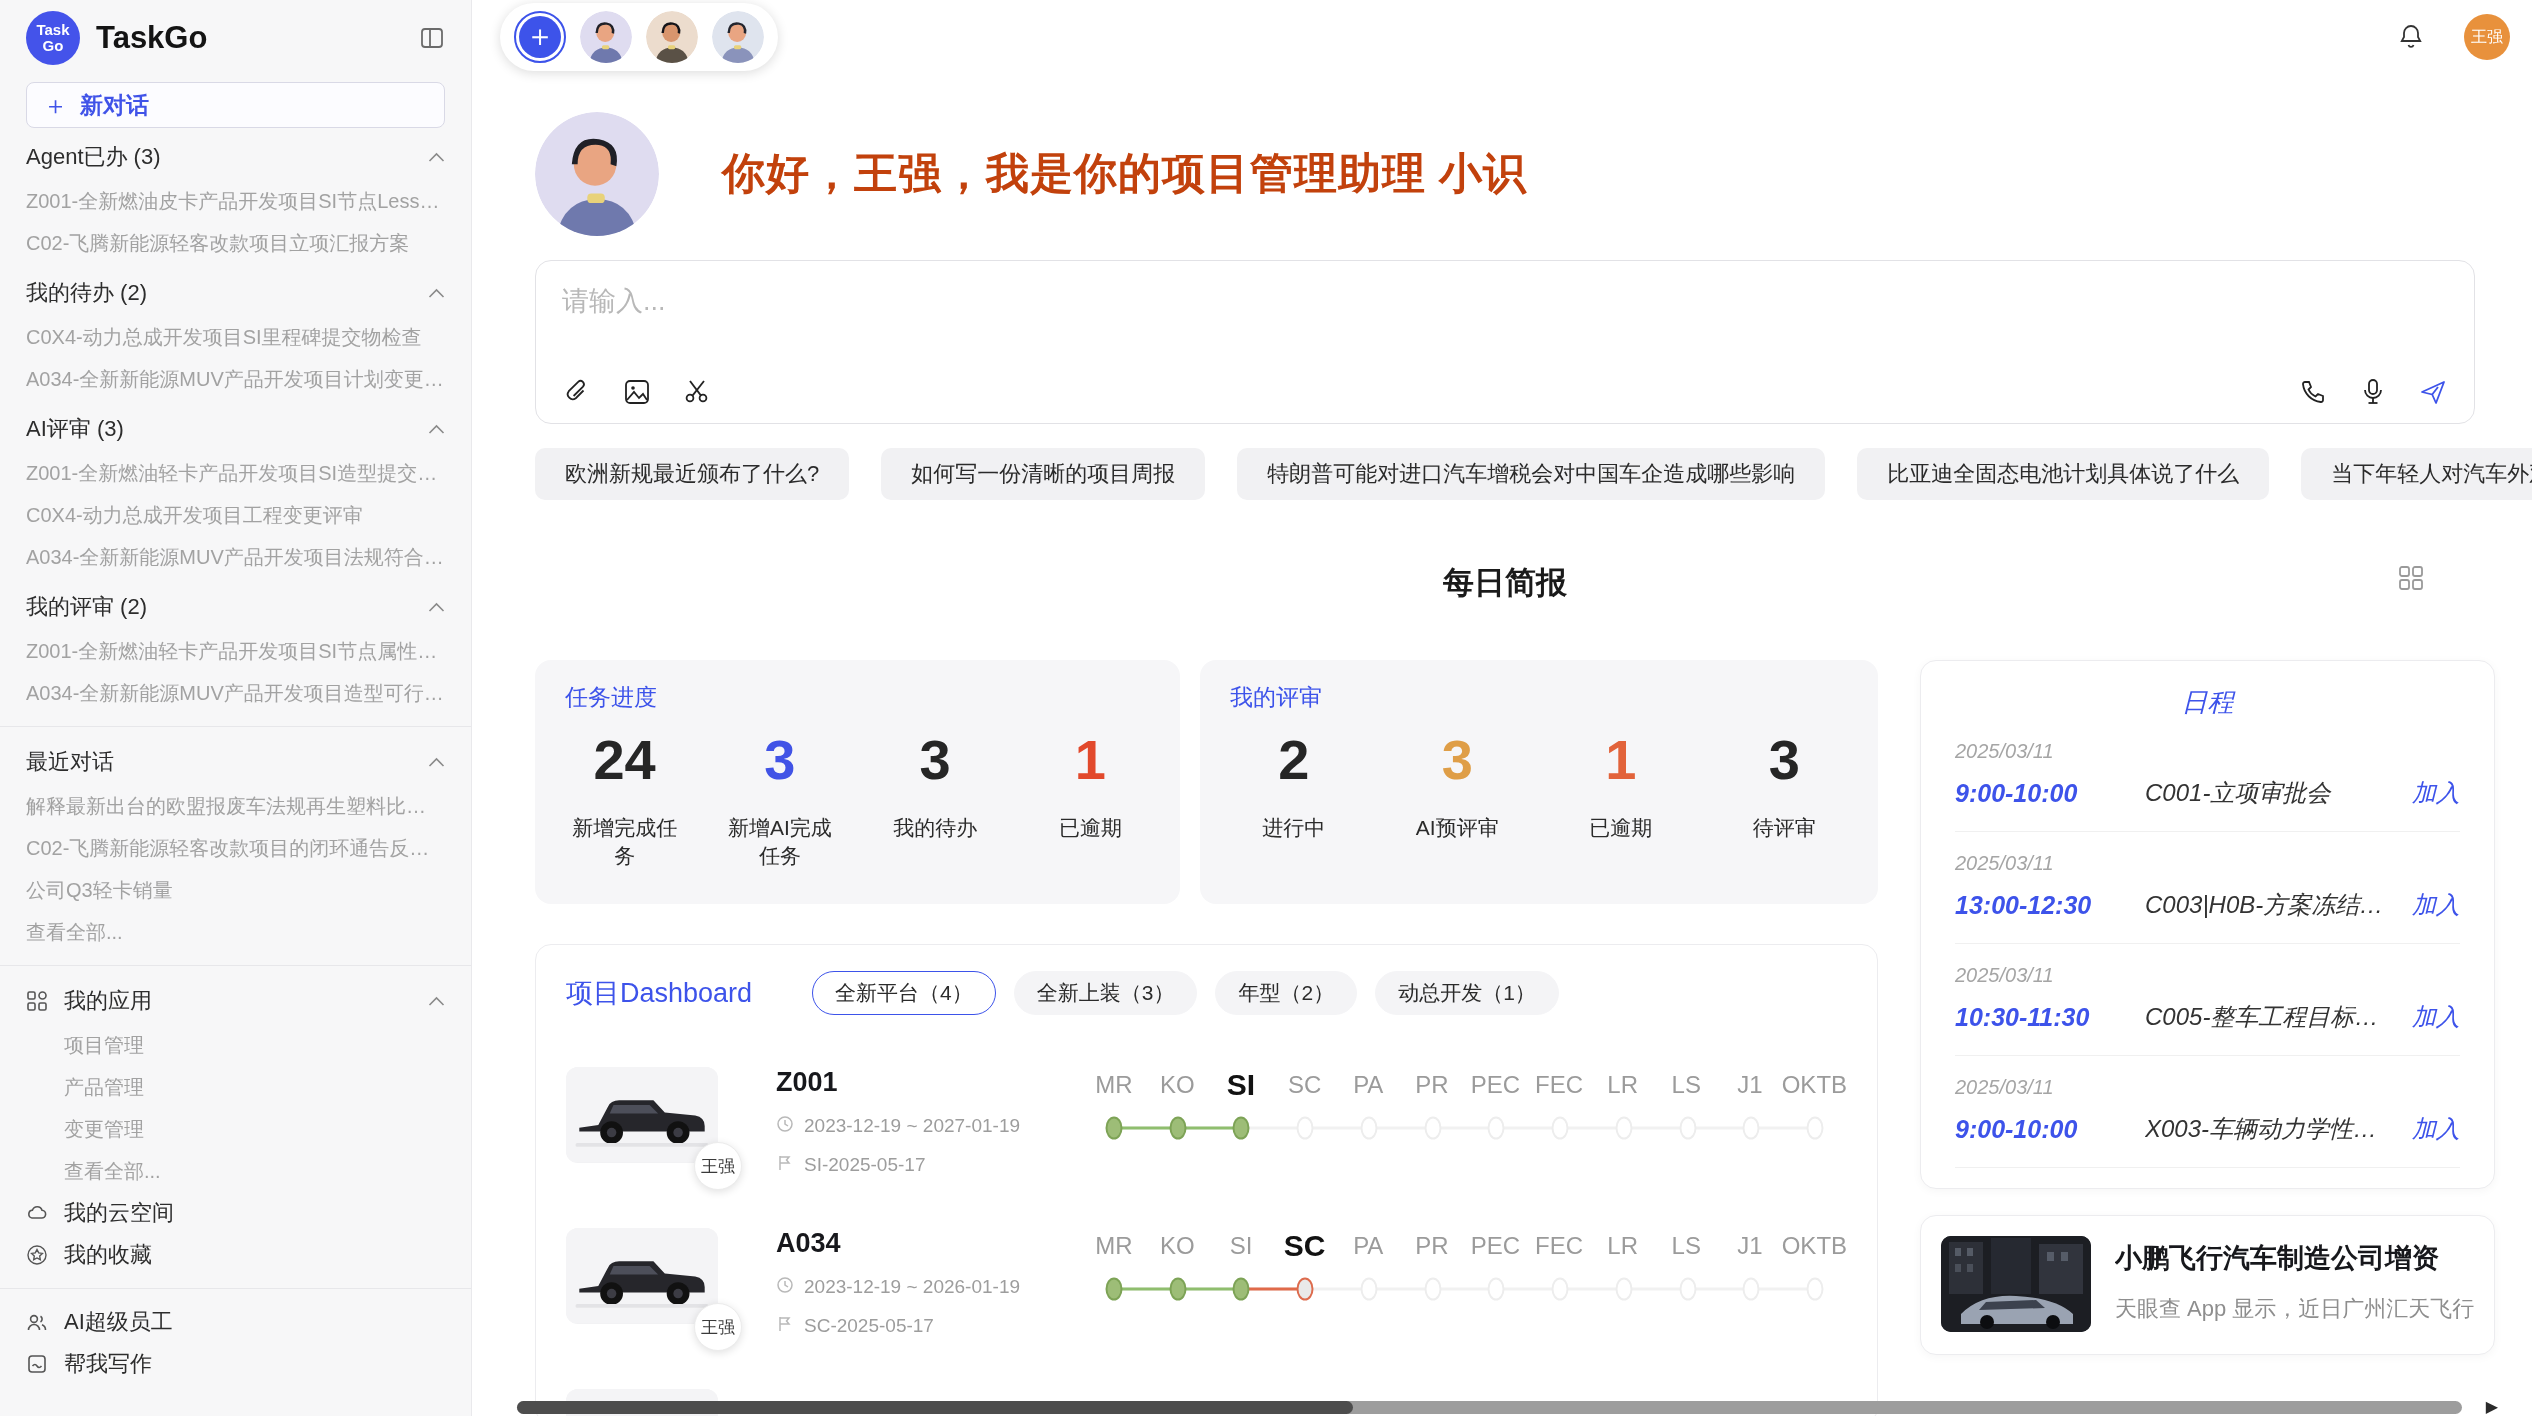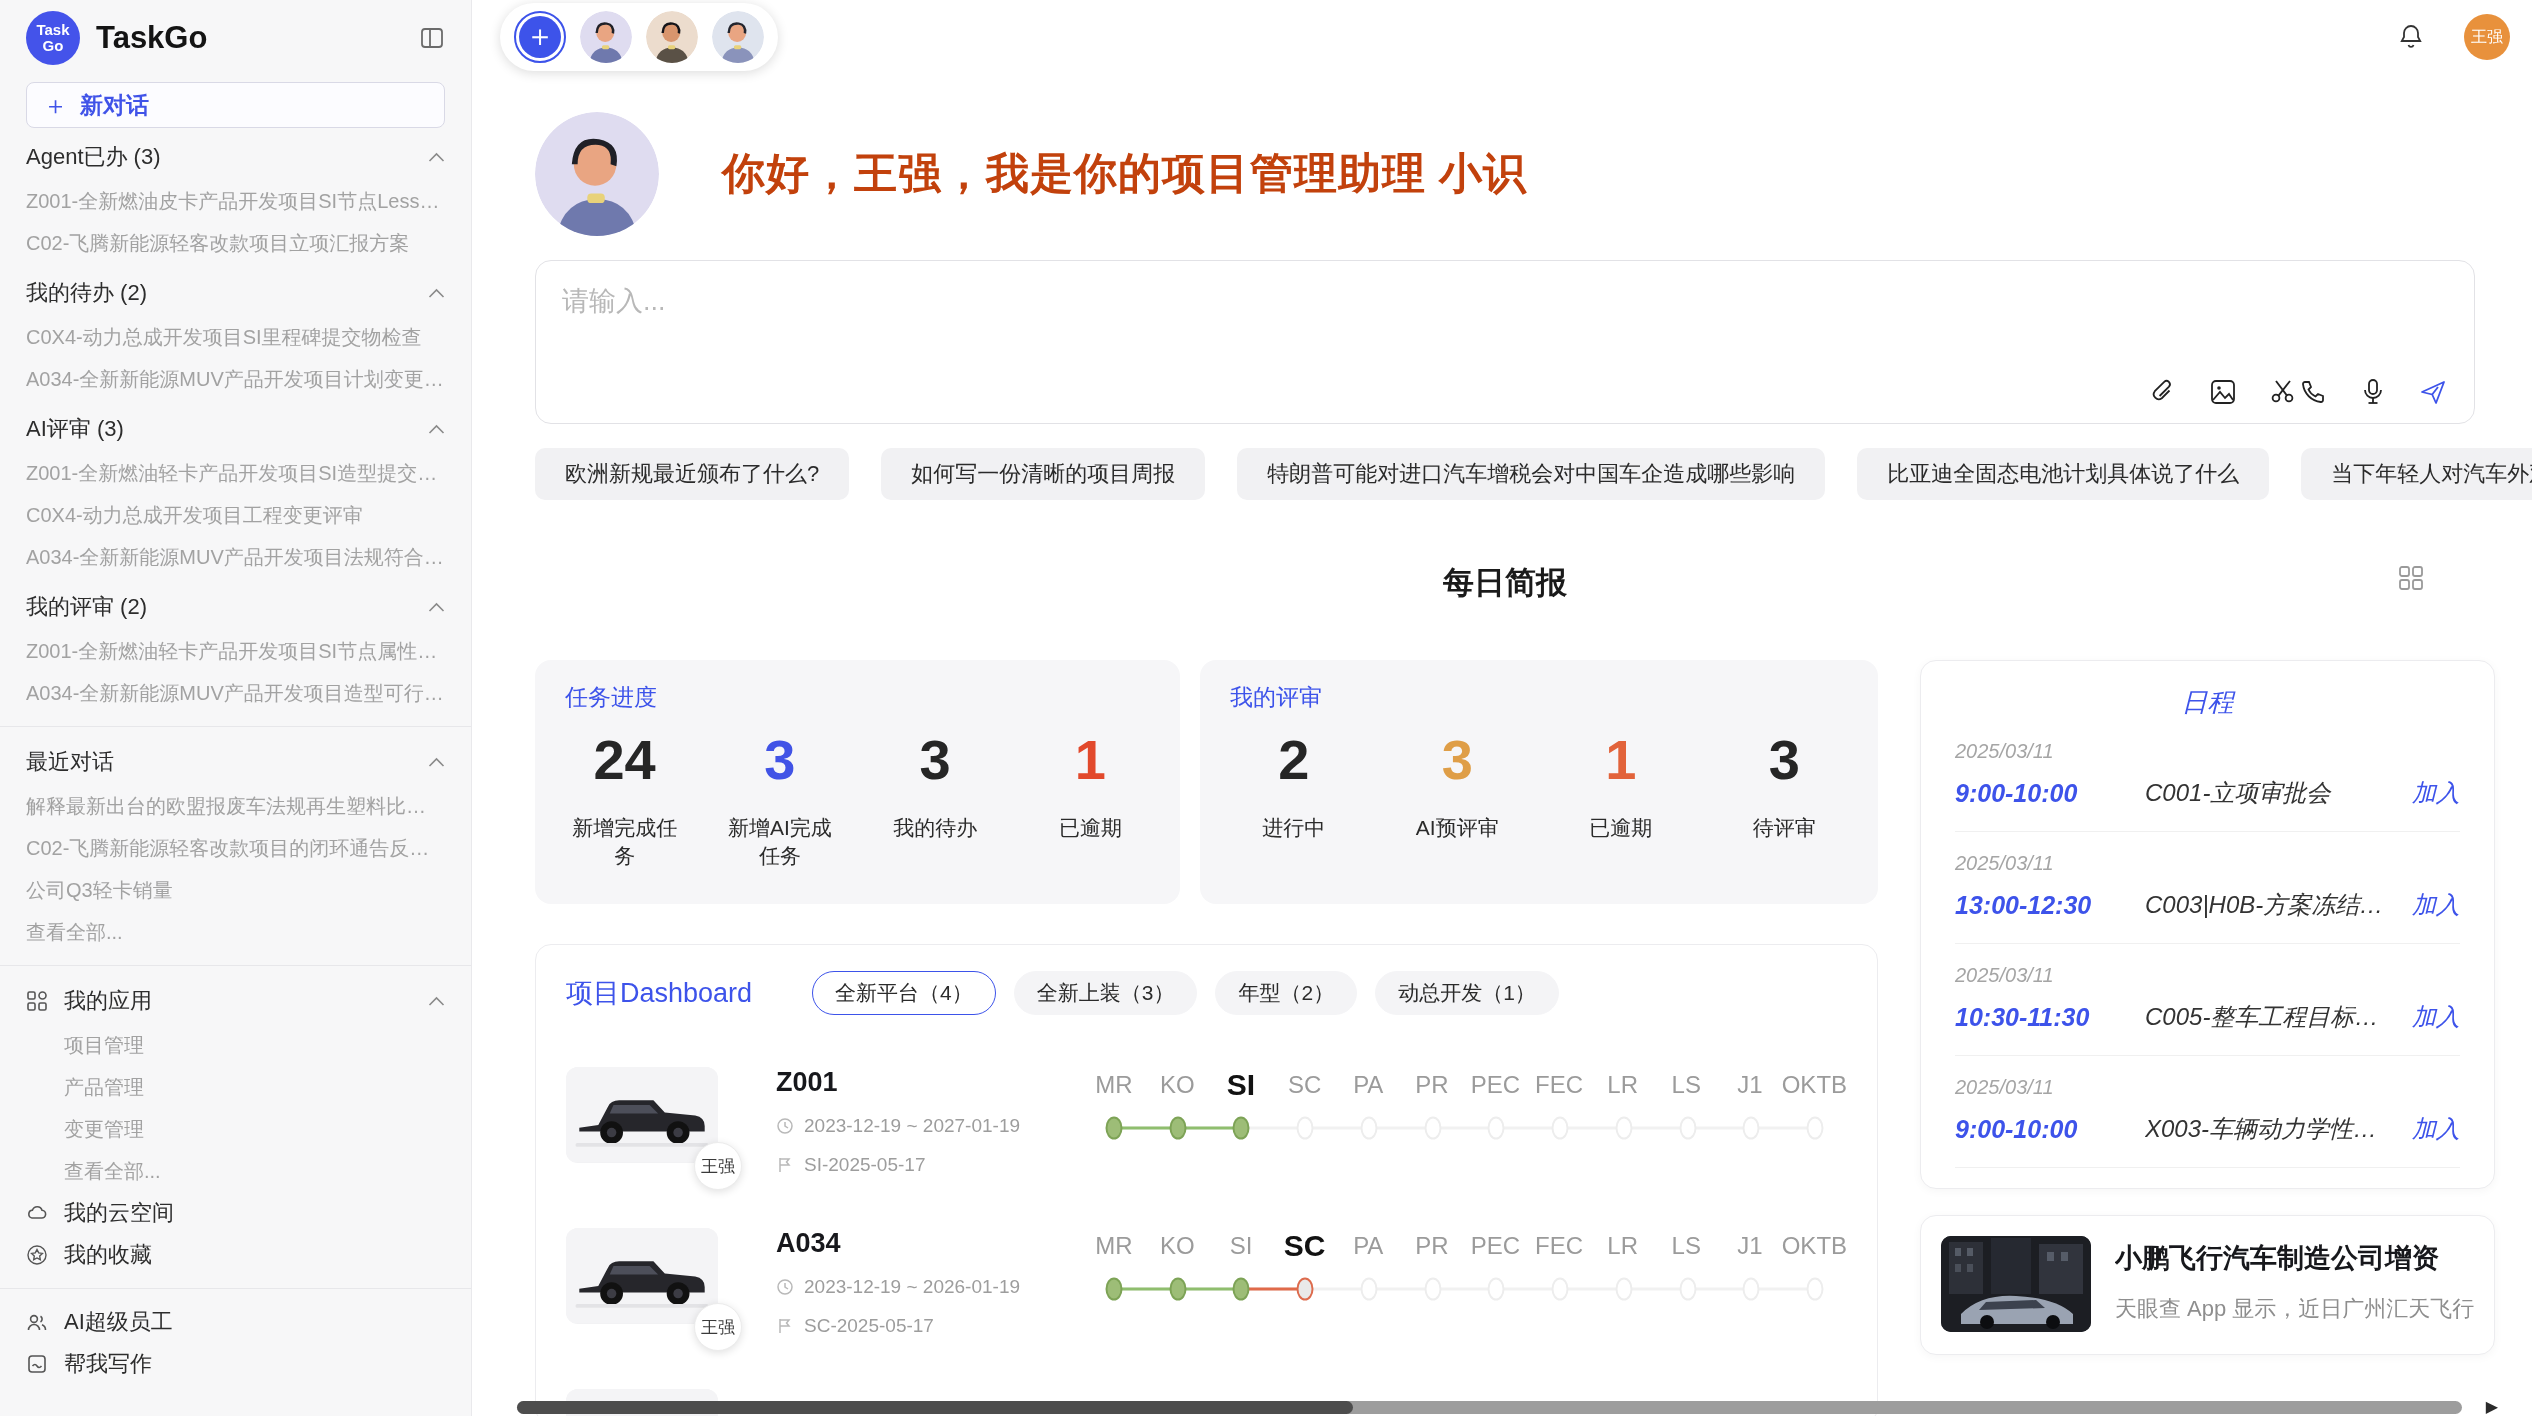--- a/index.html
+++ b/index.html
@@ -37,21 +37,21 @@
   .add-btn .add-inner{width:42px;height:42px;border-radius:50%;background:#3d53ea;color:#fff;font-size:30px;line-height:40px;text-align:center;font-weight:400;}
   .tb-avatar{width:52px;height:52px;border-radius:50%;overflow:hidden;cursor:pointer;flex:none;}
   .tb-right{position:absolute;right:22px;top:14px;display:flex;align-items:center;gap:38px;}
   .bell{width:30px;height:30px;color:#333;cursor:pointer;}
   .user-badge{width:46px;height:46px;border-radius:50%;background:#e8913c;color:#fff;font-size:16px;display:flex;align-items:center;justify-content:center;cursor:pointer;}
 
   .hero{display:flex;align-items:center;margin:112px 0 0 63px;}
   .hero-avatar{width:124px;height:124px;border-radius:50%;overflow:hidden;flex:none;}
   .greeting{margin-left:63px;font-size:43px;font-weight:700;color:#c2410c;letter-spacing:1px;}
 
-  .composer{margin:24px 0 0 63px;width:1940px;height:164px;border:1px solid #e2e2e6;border-radius:16px;background:#fff;padding:22px 26px 16px 26px;display:flex;flex-direction:row;justify-content:space-between;}
+  .composer{margin:24px 0 0 63px;width:1940px;height:164px;border:1px solid #e2e2e6;border-radius:16px;background:#fff;padding:22px 26px 16px 26px;display:flex;flex-direction:column;justify-content:space-between;}
   .composer-input{font-size:27px;color:#b8b8b8;outline:none;border:none;width:100%;background:transparent;}
   .composer-tools{display:flex;align-items:flex-end;justify-content:space-between;}
   .tool-group{display:flex;align-items:center;gap:30px;}
   .c-icon{width:30px;height:30px;color:#222;cursor:pointer;}
   .c-icon.blue{color:#3d53ea;}
 
   .chips{margin:24px 0 0 63px;width:1960px;display:flex;gap:32px;}
   .chip{height:52px;background:#f1f1f3;border:none;border-radius:10px;padding:0 30px;font-size:22px;color:#2b2b2b;white-space:nowrap;cursor:pointer;display:flex;align-items:center;}
 
   .briefing-head{position:relative;margin:62px 0 0 63px;width:1940px;}
@@ -78,21 +78,21 @@
   .dash-tabs{display:flex;gap:18px;margin-left:60px;}
   .tab{height:44px;border-radius:22px;padding:0 22px;font-size:21px;color:#2b2b2b;background:#f4f4f6;border:1px solid #f4f4f6;cursor:pointer;display:flex;align-items:center;}
   .tab.active{background:#fff;border:1px solid #3d53ea;}
 
   .project-row{display:flex;margin-top:52px;}
   .car-wrap{position:relative;flex:none;}
   .car-box{width:152px;height:96px;border-radius:12px;overflow:hidden;background:#f2f2f4;}
   .owner-badge{position:absolute;right:-24px;bottom:-14px;width:48px;height:48px;border-radius:50%;background:#fff;border:1px solid #ececec;box-shadow:0 2px 8px rgba(0,0,0,.12);display:flex;align-items:center;justify-content:center;font-size:17px;color:#3a3a3a;}
   .proj-info{margin-left:58px;width:300px;flex:none;}
   .proj-name{font-size:27px;font-weight:700;color:#17181c;}
-  .proj-meta{margin-top:17px;display:flex;align-items:center;gap:10px;font-size:19px;color:#9d9d9d;}
+  .proj-meta{margin-top:17px;display:flex;gap:10px;font-size:19px;color:#9d9d9d;}
   .proj-meta .m-icon{width:18px;height:18px;color:#b9b9b9;flex:none;}
   .milestones{flex:1;margin-left:6px;}
   .ms-labels{display:flex;}
   .ms-label{flex:1;text-align:center;font-size:24px;color:#9b9b9b;line-height:36px;}
   .ms-label.current{font-size:30px;font-weight:700;color:#121212;}
   .ms-dots{position:relative;height:34px;margin-top:8px;}
   .ms-line{position:absolute;top:50%;height:3px;transform:translateY(-50%);background:#f1f1f1;}
   .ms-line.green{background:var(--green);}
   .ms-line.orange{background:var(--overdue);}
   .ms-dot{position:absolute;top:50%;width:17px;height:23px;border-radius:50%;transform:translate(-50%,-50%);background:#fff;border:2px solid #ededed;cursor:pointer;}

